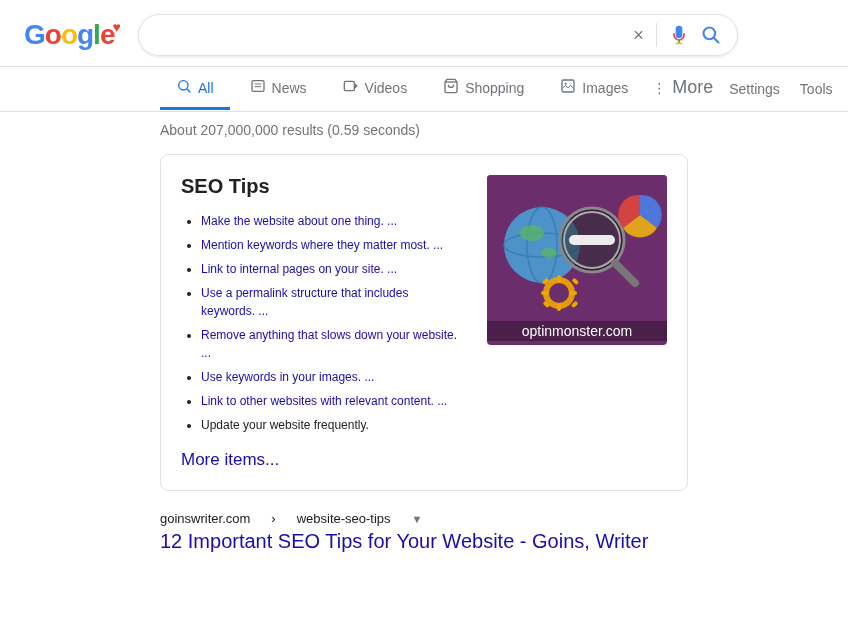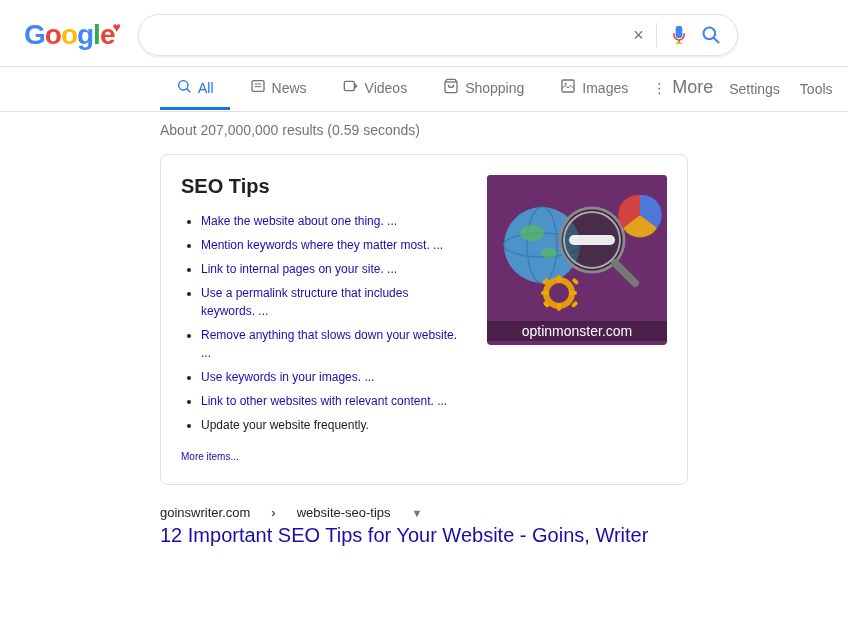--- a/index.html
+++ b/index.html
@@ -180,21 +180,21 @@
       color: #202124;
       margin-bottom: 6px;
       line-height: 1.5;
     }
     .snippet-list li a {
       color: #1a0dab;
       text-decoration: none;
     }
     .more-items {
       color: #1a0dab;
-      font-size: 10px;
+      font-size: 17px;
       text-decoration: none;
       display: inline-block;
       margin-top: 4px;
     }
 
     
     .snippet-image {
       width: 180px;
       height: 170px;
       flex-shrink: 0;

